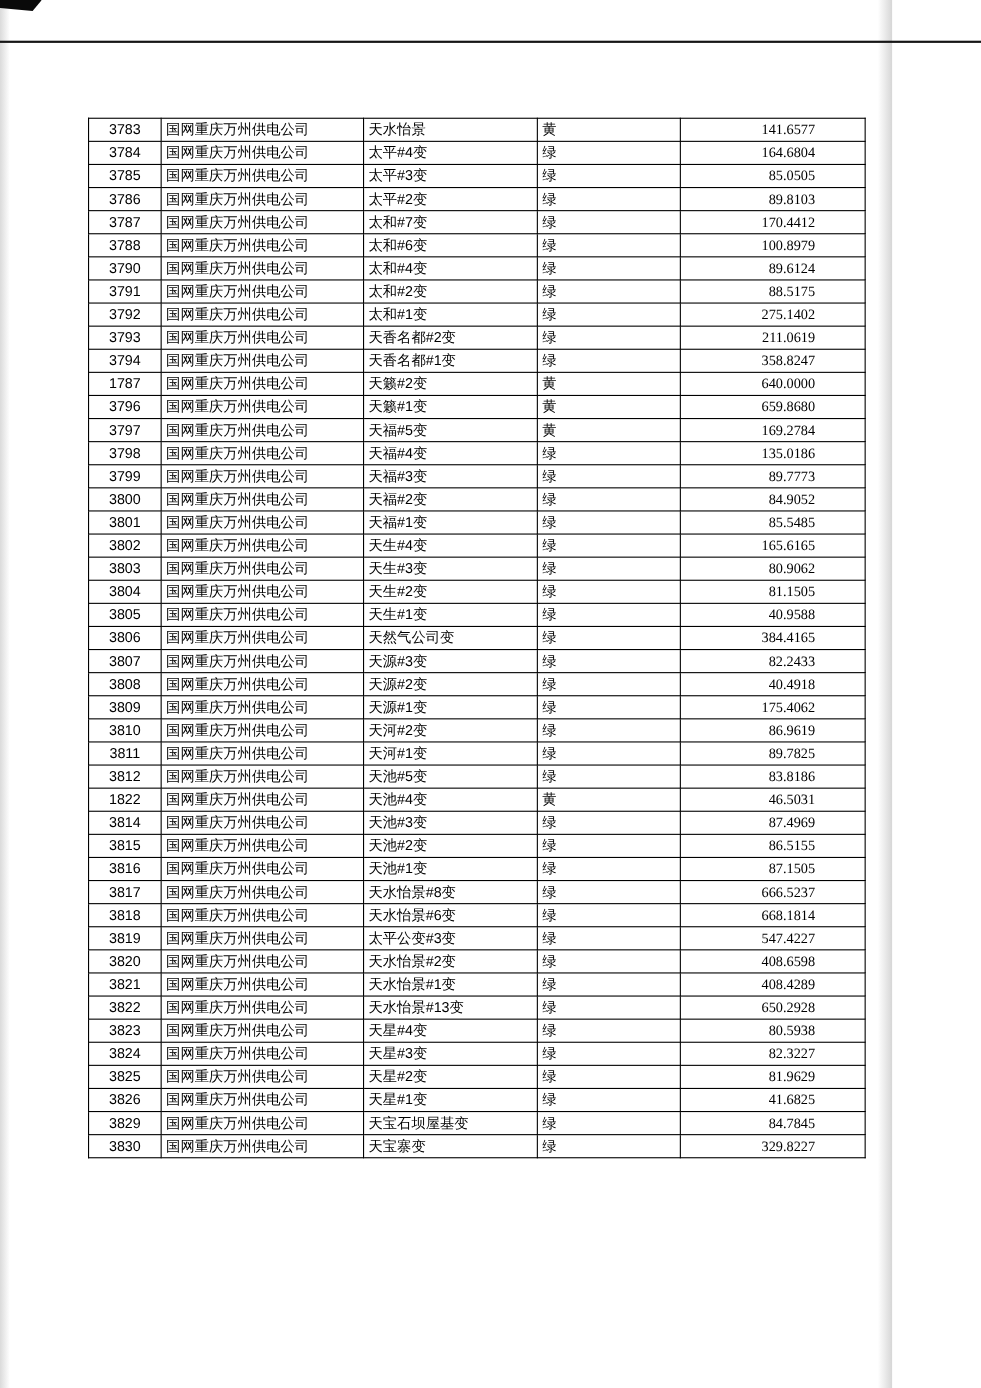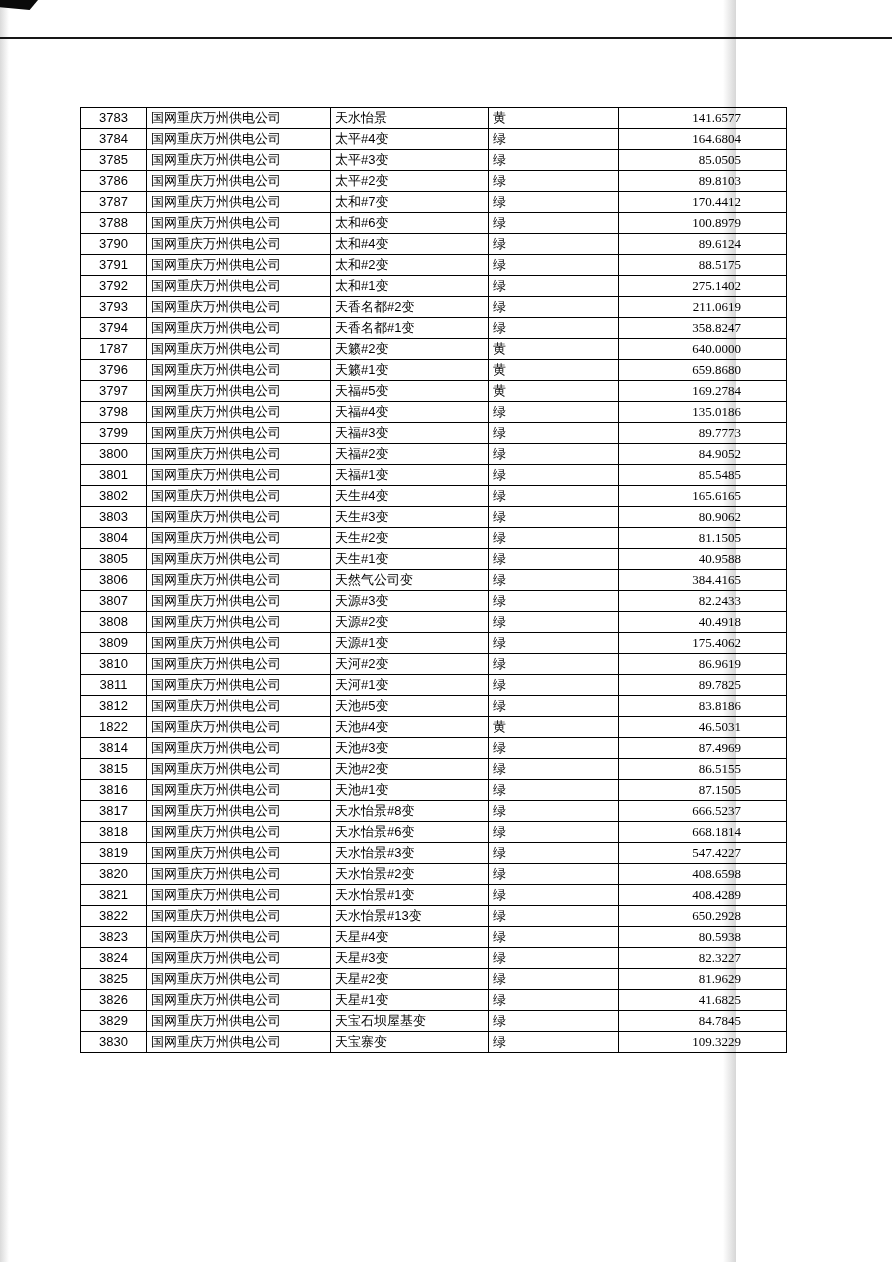--- a/index.html
+++ b/index.html
@@ -5,21 +5,21 @@
   * { margin: 0; padding: 0; box-sizing: border-box; }
   html, body { background: #ffffff; }
   body {
     width: 892px; height: 1262px;
     font-family: "Liberation Sans", "DejaVu Sans", sans-serif;
     position: relative;
     overflow: hidden;
   }
   .page {
     position: absolute; left: 0; top: 0;
-    width: 736px; height: 1262px;
+    width: 811px; height: 1262px;
     background: #ffffff;
   }
   .edge-left {
     position: absolute; left: 0; top: 0; width: 9px; height: 100%;
     background: linear-gradient(to right, #bcbcbc, rgba(255,255,255,0));
     opacity: .55;
   }
   .edge-right {
     position: absolute; right: 0; top: 0; width: 13px; height: 100%;
     background: linear-gradient(to left, #b5b5b5, rgba(255,255,255,0));
@@ -319,21 +319,21 @@
           <tr>
             <td class="align-center">3818</td>
             <td class="align-left">国网重庆万州供电公司</td>
             <td class="align-left">天水怡景#6变</td>
             <td class="align-left">绿</td>
             <td class="align-right">668.1814</td>
           </tr>
           <tr>
             <td class="align-center">3819</td>
             <td class="align-left">国网重庆万州供电公司</td>
-            <td class="align-left">天水怡景#3变</td>
+            <td class="align-left">太平公变#3变</td>
             <td class="align-left">绿</td>
             <td class="align-right">547.4227</td>
           </tr>
           <tr>
             <td class="align-center">3820</td>
             <td class="align-left">国网重庆万州供电公司</td>
             <td class="align-left">天水怡景#2变</td>
             <td class="align-left">绿</td>
             <td class="align-right">408.6598</td>
           </tr>
@@ -384,18 +384,18 @@
             <td class="align-left">国网重庆万州供电公司</td>
             <td class="align-left">天宝石坝屋基变</td>
             <td class="align-left">绿</td>
             <td class="align-right">84.7845</td>
           </tr>
           <tr>
             <td class="align-center">3830</td>
             <td class="align-left">国网重庆万州供电公司</td>
             <td class="align-left">天宝寨变</td>
             <td class="align-left">绿</td>
-            <td class="align-right">109.3229</td>
+            <td class="align-right">329.8227</td>
           </tr>
         </tbody>
     </table>
   </div>
 </div>
 
 </body></html>

